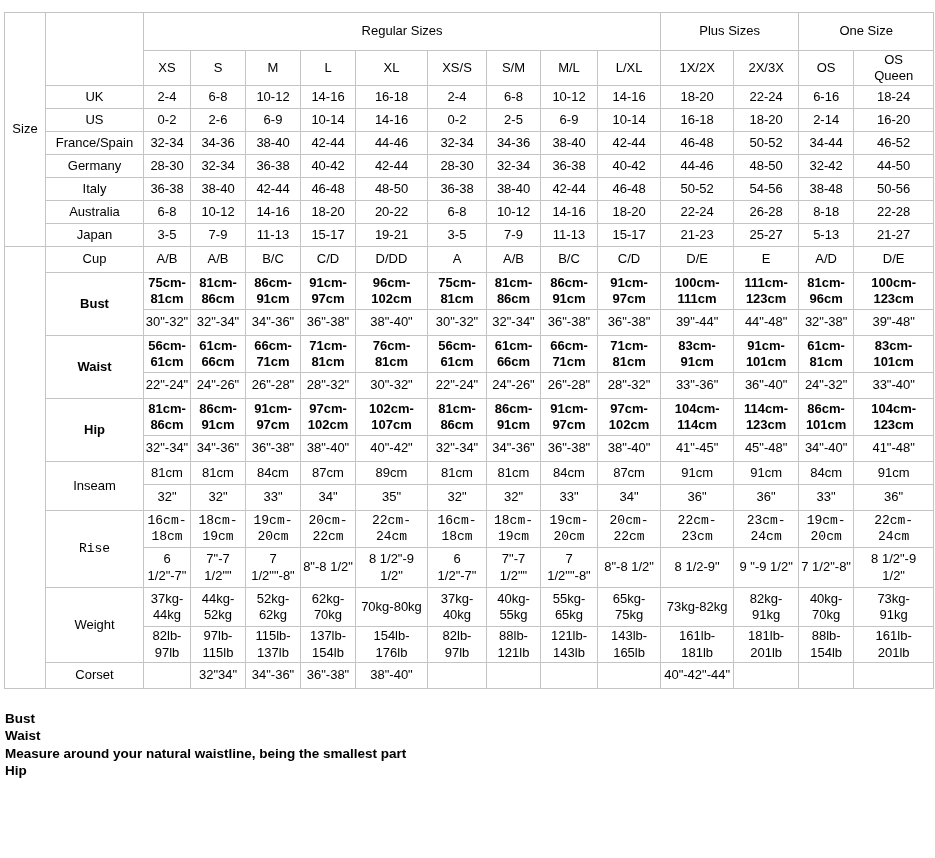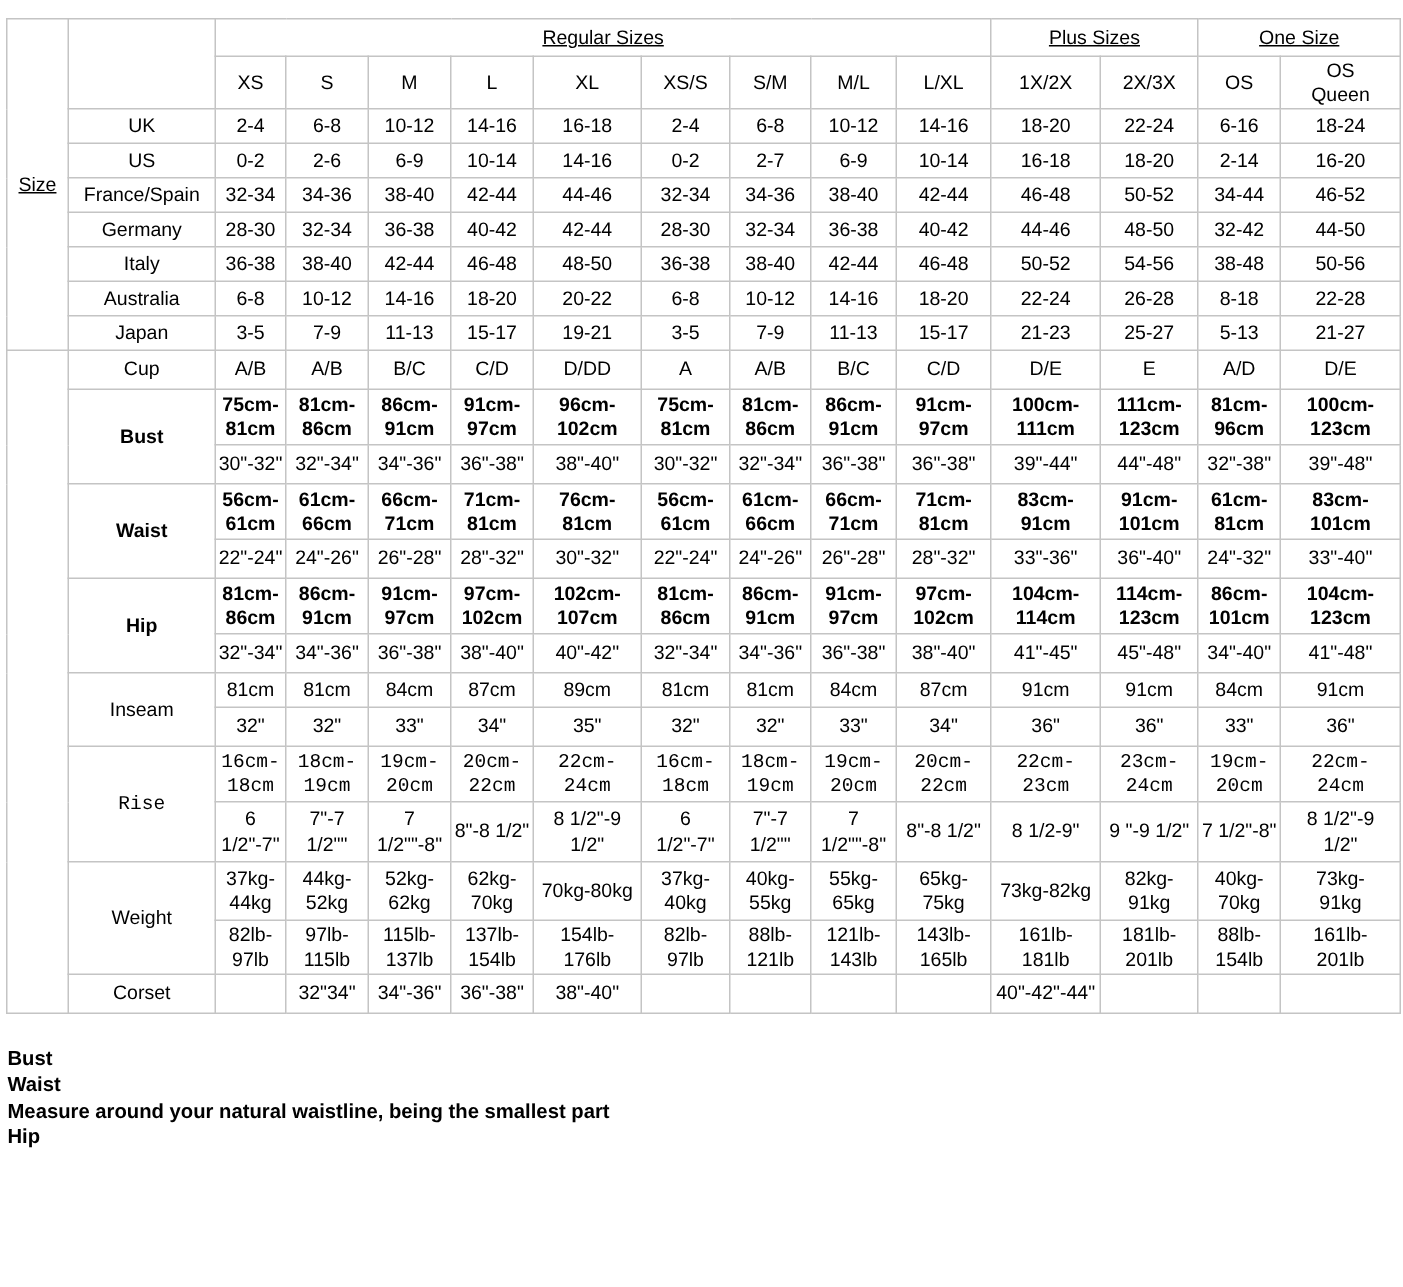--- a/index.html
+++ b/index.html
@@ -20,21 +20,21 @@
     border: 1px solid #c4c4c4;
     text-align: center;
     vertical-align: middle;
     font-size: 13px;
     font-weight: normal;
     padding: 0 1px;
     white-space: pre-line;
     line-height: 1.26;
     overflow: hidden;
   }
-  tr.r-group   td { height: 25px; text-decoration: underline; }
+  tr.r-group   td { height: 38px; }
   tr.r-sizehead td { height: 35px; }
   tr.r-country td { height: 23px; }
   tr.r-cup     td { height: 26px; }
   tr.r-cm      td { height: 37px; font-weight: bold; }
   tr.r-in      td { height: 26px; }
   tr.r-inseam-cm td { height: 23px; }
   tr.r-inseam-in td { height: 26px; }
   tr.r-rise-cm td { height: 37px; font-family: Liberation Mono, monospace; }
   tr.r-rise-in td { height: 40px; }
   tr.r-kg      td { height: 39px; }
@@ -115,21 +115,21 @@
           <td>18-24</td>
         </tr>
         <tr class="r-country">
           <td>US</td>
           <td>0-2</td>
           <td>2-6</td>
           <td>6-9</td>
           <td>10-14</td>
           <td>14-16</td>
           <td>0-2</td>
-          <td>2-7</td>
+          <td>2-5</td>
           <td>6-9</td>
           <td>10-14</td>
           <td>16-18</td>
           <td>18-20</td>
           <td>2-14</td>
           <td>16-20</td>
         </tr>
         <tr class="r-country">
           <td>France/Spain</td>
           <td>32-34</td>

